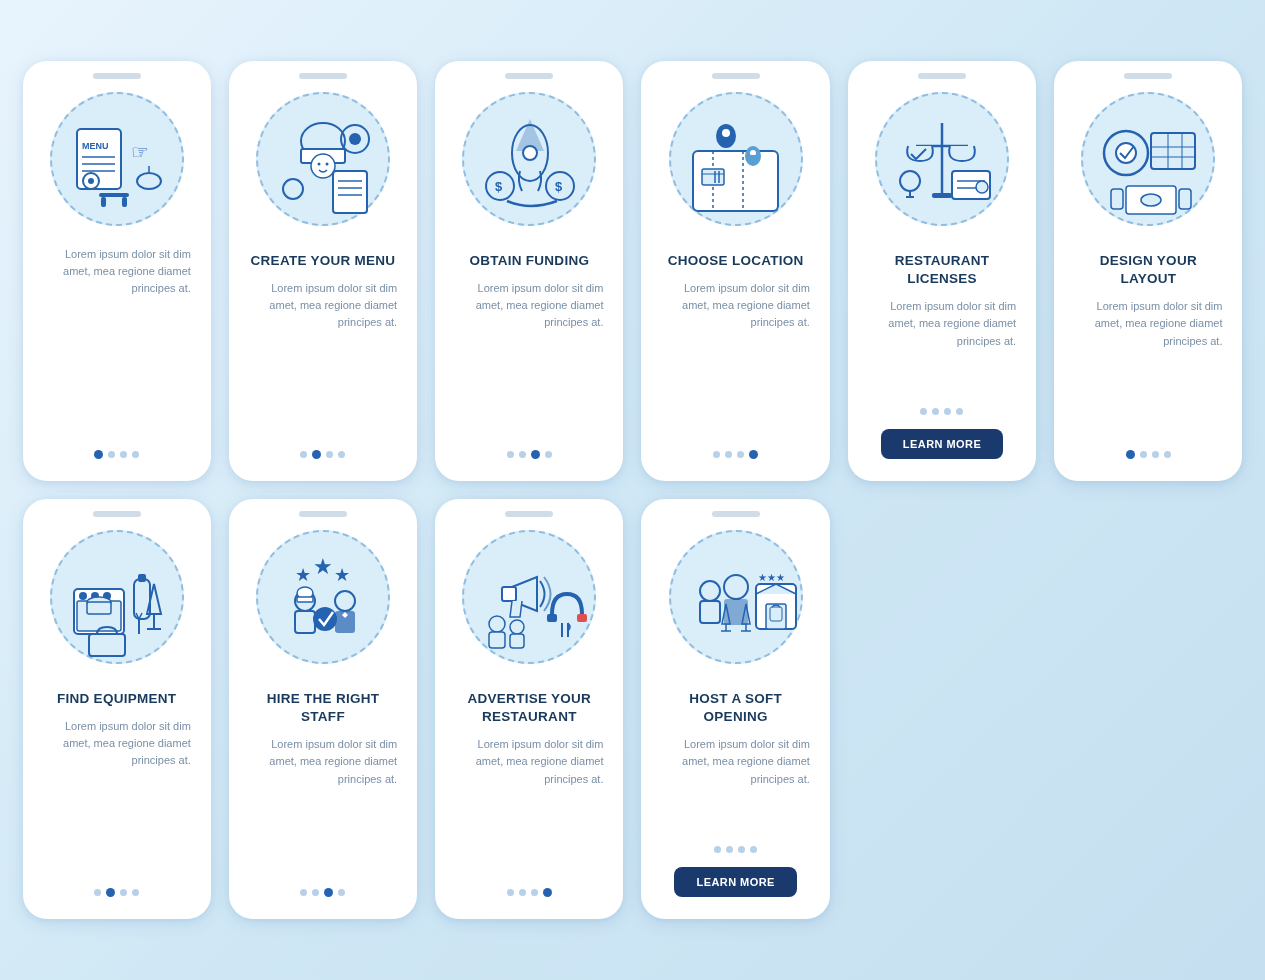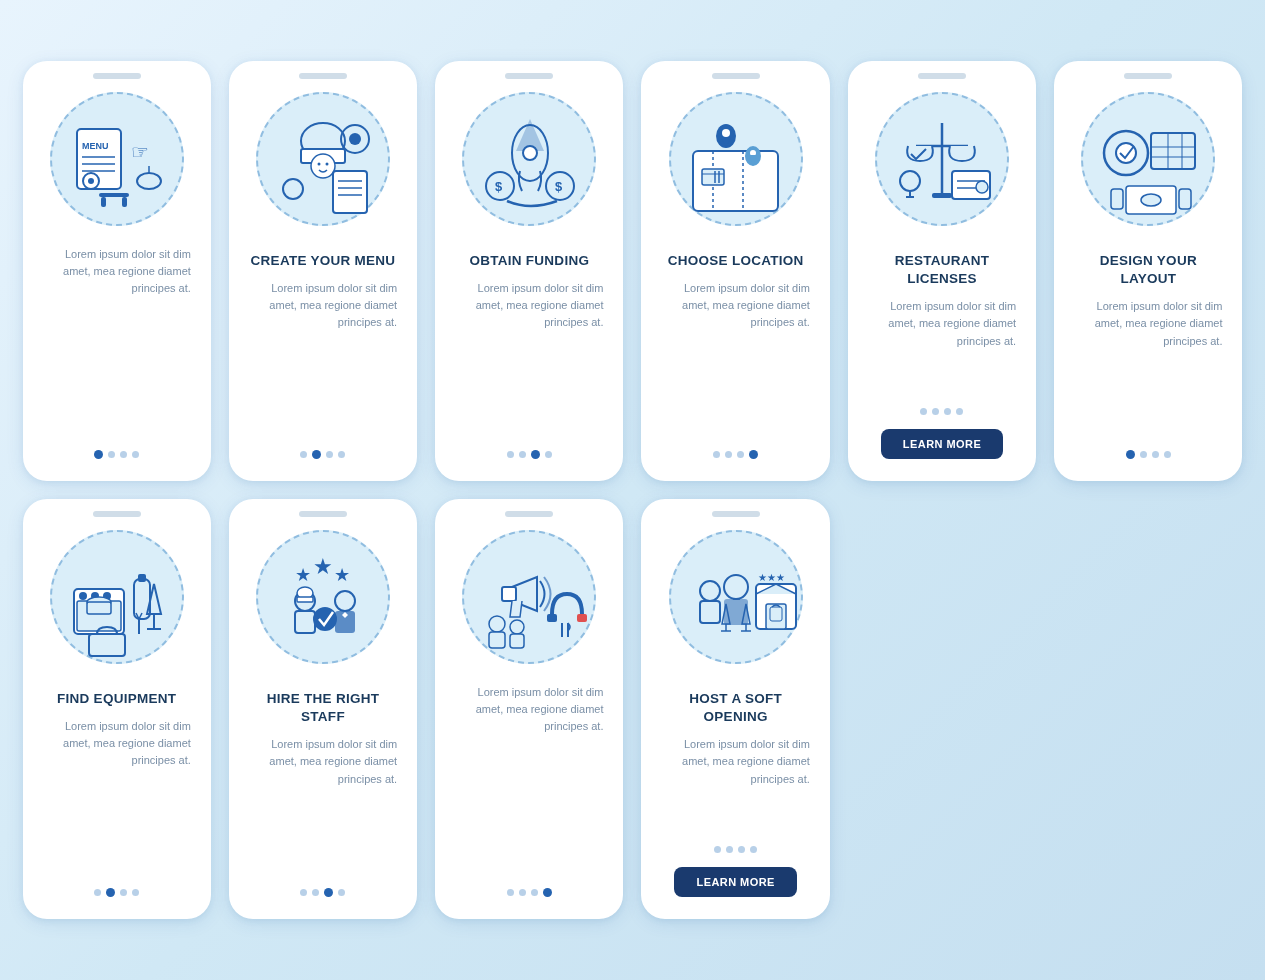--- a/index.html
+++ b/index.html
@@ -418,20 +418,21 @@
         <circle cx="45" cy="105" r="8" fill="#daeef9" stroke="#2563b0" stroke-width="1.5"></circle>
         <rect x="37" y="113" width="16" height="16" rx="3" fill="#daeef9" stroke="#2563b0" stroke-width="1.5"></rect>
         <circle cx="65" cy="108" r="7" fill="#daeef9" stroke="#2563b0" stroke-width="1.5"></circle>
         <rect x="58" y="115" width="14" height="14" rx="3" fill="#daeef9" stroke="#2563b0" stroke-width="1.5"></rect>
 
         <line x1="110" y1="104" x2="110" y2="118" stroke="#2563b0" stroke-width="2"></line>
         <line x1="116" y1="104" x2="116" y2="118" stroke="#2563b0" stroke-width="2"></line>
         <path d="M116 104 Q120 108 116 112" fill="none" stroke="#2563b0" stroke-width="1.5"></path>
       </svg>
     </div>
+    <div class="card-title">ADVERTISE YOUR RESTAURANT</div>
     <div class="card-body">Lorem ipsum dolor sit dim amet, mea regione diamet principes at.</div>
     <div class="card-dots">
       <div class="dot"></div>
       <div class="dot"></div>
       <div class="dot"></div>
       <div class="dot active"></div>
     </div>
   </div>
 
   <div class="card">

